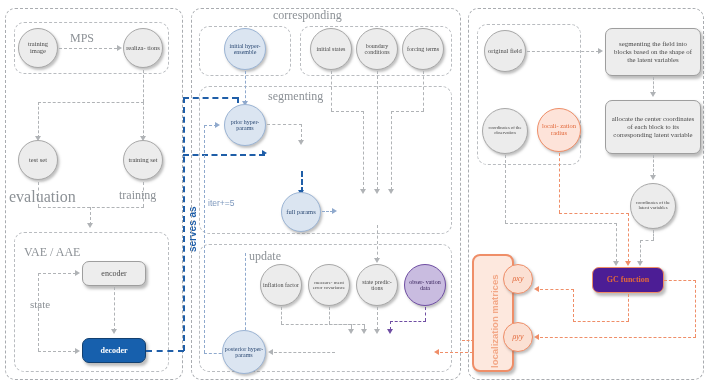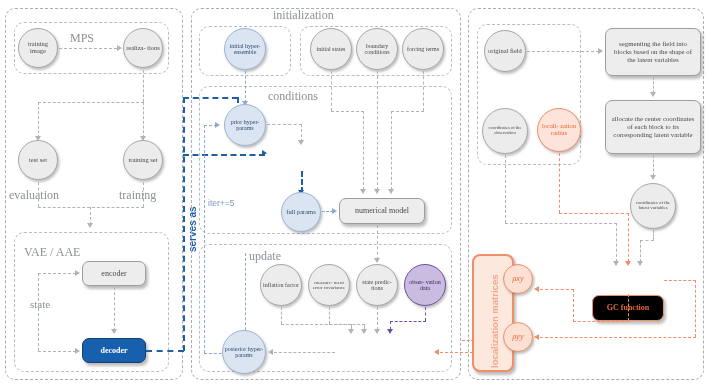--- a/index.html
+++ b/index.html
@@ -24,21 +24,21 @@
   .c-purple{background:#c9bce0;border:1.8px solid #6f4ea3;color:#38235c;}
   .c-orange{background:#fde3d9;border:1.8px solid #ef8e68;color:#e2683a;}
   .c-orange2{background:#fbe0d3;border:1.8px solid #ef8e68;color:#e2683a;}
 
   
   .rect{position:absolute;border-radius:7px;display:flex;align-items:center;justify-content:center;
         text-align:center;line-height:1.18;box-sizing:border-box;
         box-shadow:2px 2.5px 3px rgba(90,90,90,0.4);}
   .r-grey{background:#ededed;border:1.6px solid #9e9e9e;color:#4a4a4a;}
   .r-blue{background:#1760ad;border:1.6px solid #13406f;color:#ffffff;font-weight:bold;}
-  .r-orange{background:#000000;border:1.8px solid #ef8e68;color:#e2683a;font-weight:bold;margin-top:28px;}
+  .r-orange{background:#4c1d95;border:1.8px solid #ef8e68;color:#e2683a;font-weight:bold;}
 
   
   .ln{position:absolute;}
   .hgrey{border-top:1.4px dashed #b0b3b6;}
   .vgrey{border-left:1.4px dashed #b0b3b6;}
   .hblue{border-top:1.4px dashed #8fa9cd;}
   .vblue{border-left:1.4px dashed #8fa9cd;}
   .hblued{border-top:2px dashed #1f5ea8;}
   .vblued{border-left:2px dashed #1f5ea8;}
   .hpur{border-top:1.6px dashed #6f4ea3;}
@@ -88,21 +88,21 @@
   <div class="ln vgrey" style="left:143px;top:102px;height:36px;"></div>
   <div class="ah ah-d" style="left:139.5px;top:136px;"></div>
 
   <div class="circ c-grey" style="left:18px;top:140px;width:40px;height:40px;font-size:6.5px;">
      <span>test set</span>
   </div>
   <div class="circ c-grey" style="left:123px;top:140px;width:40px;height:40px;font-size:6.5px;">
      <span>training set</span>
   </div>
 
-  <div class="lbl" style="left:9px;top:188px;color:#8c9196;font-size:12px;">evaluation</div>
+  <div class="lbl" style="left:9px;top:188px;color:#8c9196;font-size:16px;">evaluation</div>
   <div class="lbl" style="left:119px;top:188px;color:#8c9196;font-size:12px;">training</div>
 
   <div class="ln vgrey" style="left:38px;top:182px;height:25px;"></div>
   <div class="ln vgrey" style="left:143px;top:182px;height:25px;"></div>
   <div class="ln hgrey" style="left:38px;top:207px;width:106px;"></div>
   <div class="ln vgrey" style="left:90px;top:207px;height:18px;"></div>
   <div class="ah ah-d" style="left:86.5px;top:223px;"></div>
 
   <div class="grp" style="left:14px;top:232px;width:155px;height:140px;"></div>
   <div class="grp-label" style="left:24px;top:245px;font-size:12px;">VAE / AAE</div>
@@ -127,62 +127,59 @@
   <div class="ln hblued" style="left:146px;top:350px;width:38px;"></div>
   <div class="ln vblued" style="left:183px;top:97px;height:254px;"></div>
   <div class="ln hblued" style="left:183px;top:97px;width:55px;"></div>
   <div class="ln vblued" style="left:237px;top:97px;height:28px;"></div>
   <div class="ln hblued" style="left:183px;top:154px;width:82px;"></div>
   <div class="ah ah-r blud" style="left:262px;top:150px;"></div>
   <div class="vtext" style="left:187px;top:252px;color:#1f5ea8;font-size:10px;font-weight:bold;font-family:'Liberation Sans',sans-serif;">serves as</div>
 
   <div class="grp outer" style="left:191px;top:8px;width:270px;height:372px;"></div>
 
-  <div class="grp-label" style="left:273px;top:8px;font-size:12px;">initialization</div>
+  <div class="grp-label" style="left:273px;top:8px;font-size:12px;">corresponding</div>
   <div class="grp" style="left:199px;top:26px;width:92px;height:50px;"></div>
   <div class="grp" style="left:300px;top:26px;width:152px;height:50px;"></div>
 
   <div class="circ c-blue" style="left:224px;top:28px;width:42px;height:42px;font-size:6px;">
      <span>initial hyper- ensemble</span>
   </div>
   <div class="circ c-grey" style="left:310px;top:28px;width:42px;height:42px;font-size:6px;">
      <span>initial states</span>
   </div>
   <div class="circ c-grey" style="left:356px;top:28px;width:42px;height:42px;font-size:6px;">
      <span>boundary conditions</span>
   </div>
   <div class="circ c-grey" style="left:402px;top:28px;width:42px;height:42px;font-size:6px;">
      <span>forcing terms</span>
   </div>
 
   <div class="grp" style="left:199px;top:86px;width:253px;height:148px;"></div>
-  <div class="grp-label" style="left:268px;top:89px;font-size:12px;">conditions</div>
+  <div class="grp-label" style="left:268px;top:89px;font-size:12px;">segmenting</div>
 
   <div class="ln vblue" style="left:245px;top:71px;height:32px;"></div>
   <div class="ah ah-d blu" style="left:241.5px;top:101px;"></div>
 
   <div class="circ c-blue" style="left:224px;top:104px;width:42px;height:42px;font-size:6px;">
      <span>prior hyper- params</span>
   </div>
 
   <div class="ln hgrey" style="left:267px;top:124px;width:35px;"></div>
   <div class="ln vgrey" style="left:301px;top:124px;height:18px;"></div>
   <div class="ah ah-d" style="left:297.5px;top:140px;"></div>
 
 
   <div class="ln vblued" style="left:301px;top:171px;height:22px;"></div>
   <div class="ah ah-d blud" style="left:297.5px;top:190px;"></div>
 
   <div class="circ c-blue" style="left:281px;top:192px;width:40px;height:40px;font-size:6.5px;">
      <span>full params</span>
   </div>
 
-  <div class="rect r-grey" style="left:339px;top:198px;width:86px;height:26px;font-size:8px;">
-     <span>numerical model</span>
-  </div>
 
   <div class="ln hblue" style="left:322px;top:211px;width:11px;"></div>
   <div class="ah ah-r blu" style="left:332px;top:207.5px;"></div>
 
   <div class="lbl" style="left:208px;top:198px;color:#7d98bd;font-size:8.5px;font-family:'Liberation Sans',sans-serif;">iter+=5</div>
   <div class="ln vblue" style="left:204px;top:125px;height:228px;"></div>
   <div class="ln hblue" style="left:204px;top:125px;width:13px;"></div>
   <div class="ah ah-r blu" style="left:215px;top:121.5px;"></div>
   <div class="ln vblue" style="left:245px;top:253px;height:92px;"></div>
   <div class="ln hblue" style="left:204px;top:353px;width:42px;"></div>

